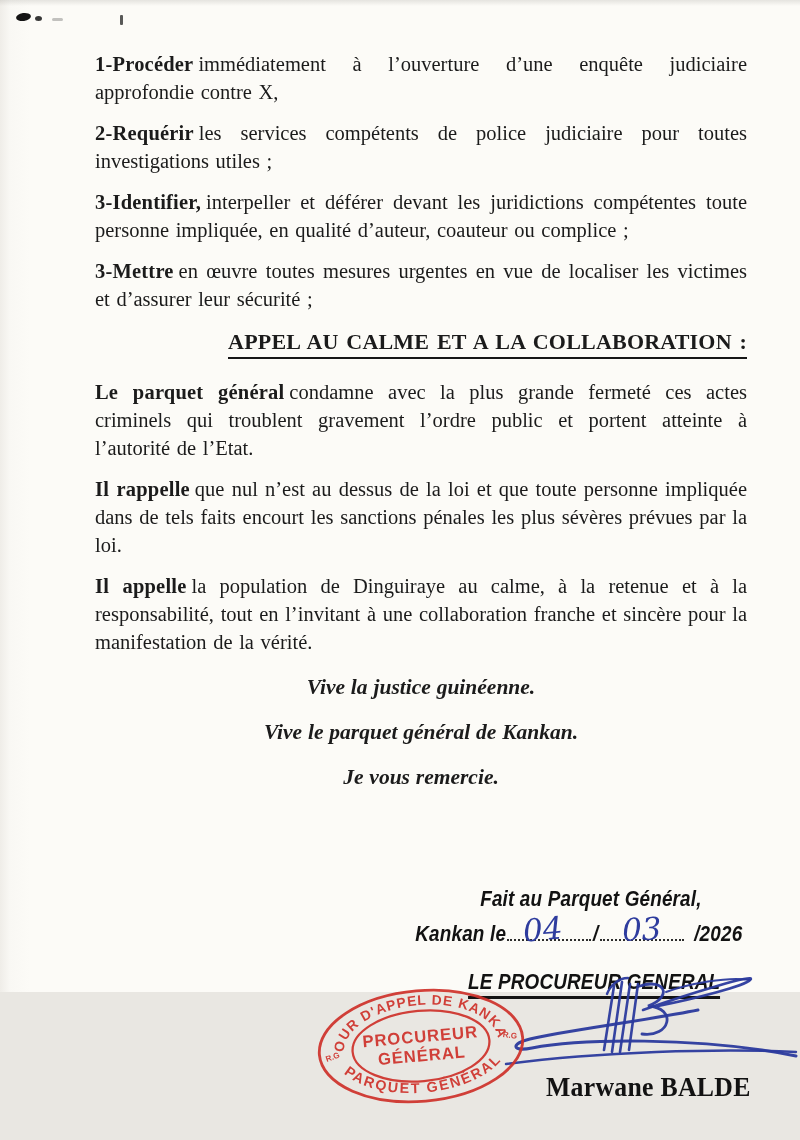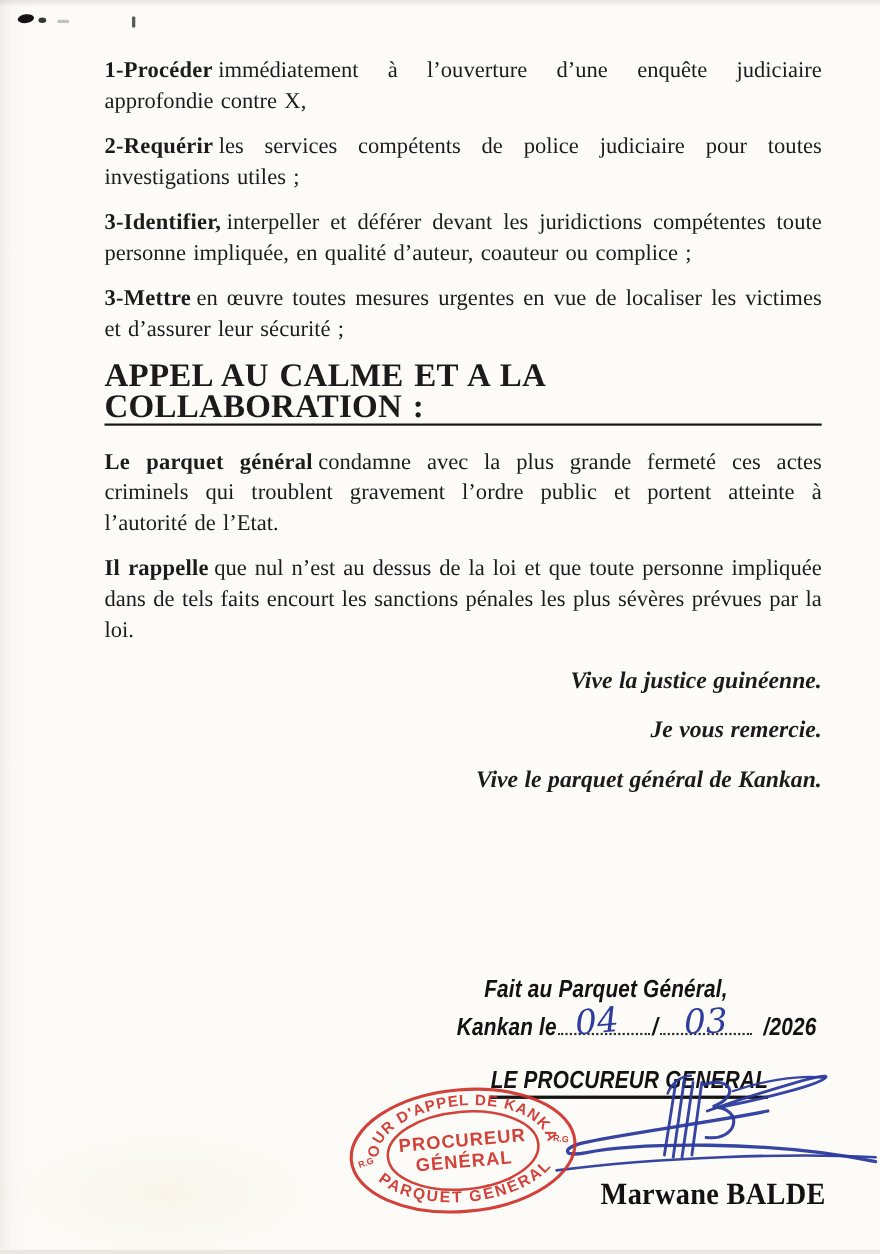--- a/index.html
+++ b/index.html
@@ -1,18 +1,18 @@
 <!DOCTYPE html>
 <html><head>
 <meta charset="utf-8">
 <style>
   html,body{margin:0;padding:0;}
   body{width:800px;height:1140px;overflow:hidden;background:#e9e7e2;}
   .page{
-    position:relative;width:800px;height:1136px;
+    position:relative;width:800px;height:992px;
     background:
       radial-gradient(ellipse 220px 90px at 150px 1085px, rgba(215,195,150,.12), rgba(0,0,0,0) 70%),
       linear-gradient(90deg, #efede8 0px, #f9f8f4 10px, #fcfbf7 30px),
       #fcfbf7;
     font-family:"Liberation Serif", serif;
     color:#1b1b1b;
   }
   .page::before{ 
     content:"";position:absolute;left:0;top:0;width:800px;height:6px;
     background:linear-gradient(180deg, rgba(160,158,152,.25), rgba(0,0,0,0));
@@ -27,34 +27,34 @@
 
   
   .body-text{
     position:absolute;left:95px;top:50px;width:652px;
     font-size:20.5px;line-height:28px;text-align:justify;
     word-spacing:1.5px;
   }
   .para{margin:0 0 13px 0;}
   .lead{font-weight:bold;margin-right:5px;letter-spacing:.2px;}
   .heading{
-    margin:15px 0 19px 0;text-align:left;font-weight:bold;font-size:30px;
+    margin:15px 0 19px 0;text-align:right;font-weight:bold;font-size:22px;
     letter-spacing:.2px;word-spacing:2px;
   }
   .heading span{
     border-bottom:2.4px solid #161616;padding-bottom:1px;display:inline-block;
   }
   .closing{margin:17px 0 0 0;}
   .closing .line{
     font-style:italic;font-weight:bold;font-size:21.5px;margin:0 0 17px 0;
-    text-align:right;word-spacing:.5px;
-  }
-
-  
-  .sig-block{position:absolute;top:886px;right:58px;text-align:left;white-space:nowrap;}
+    text-align:center;word-spacing:.5px;
+  }
+
+  
+  .sig-block{position:absolute;top:886px;right:58px;text-align:center;white-space:nowrap;}
   .hvy{
     display:inline-block;
     font-family:"Liberation Sans", sans-serif;
     font-style:italic;font-weight:700;font-size:22.5px;
     letter-spacing:.2px;color:#121212;
     transform:scaleX(.84);transform-origin:100% 50%;
   }
   .sig-line{margin-bottom:9px;}
   .date-line{margin-bottom:22px;}
   .date-line .hvy{transform-origin:100% 50%;}
@@ -124,25 +124,28 @@
     <h2 class="heading">
       <span>APPEL AU CALME ET A LA COLLABORATION :</span>
     </h2>
 
     <p class="para">
       <span class="lead">Le parquet général</span><span>condamne avec la plus grande fermeté ces actes criminels qui troublent gravement l’ordre public et portent atteinte à l’autorité de l’Etat.</span>
     </p>
     <p class="para">
       <span class="lead">Il rappelle</span><span>que nul n’est au dessus de la loi et que toute personne impliquée dans de tels faits encourt les sanctions pénales les plus sévères prévues par la loi.</span>
     </p>
+    <p class="para">
+      <span class="lead">Il appelle</span><span>la population de Dinguiraye au calme, à la retenue et à la responsabilité, tout en l’invitant à une collaboration franche et sincère pour la manifestation de la vérité.</span>
+    </p>
 
     <div class="closing">
       <p class="line">Vive la justice guinéenne.</p>
+      <p class="line">Vive le parquet général de Kankan.</p>
       <p class="line">Je vous remercie.</p>
-      <p class="line">Vive le parquet général de Kankan.</p>
     </div>
   </div>
 
   <div class="sig-block">
     <div class="sig-line">
       <span class="hvy">Fait au Parquet Général,</span>
     </div>
     <div class="date-line">
       <span class="hvy">Kankan le</span><span class="dots"><span class="hand day">04</span></span><span class="hvy">/</span><span class="dots"><span class="hand month">03</span></span><span class="hvy">/2026</span>
     </div>

